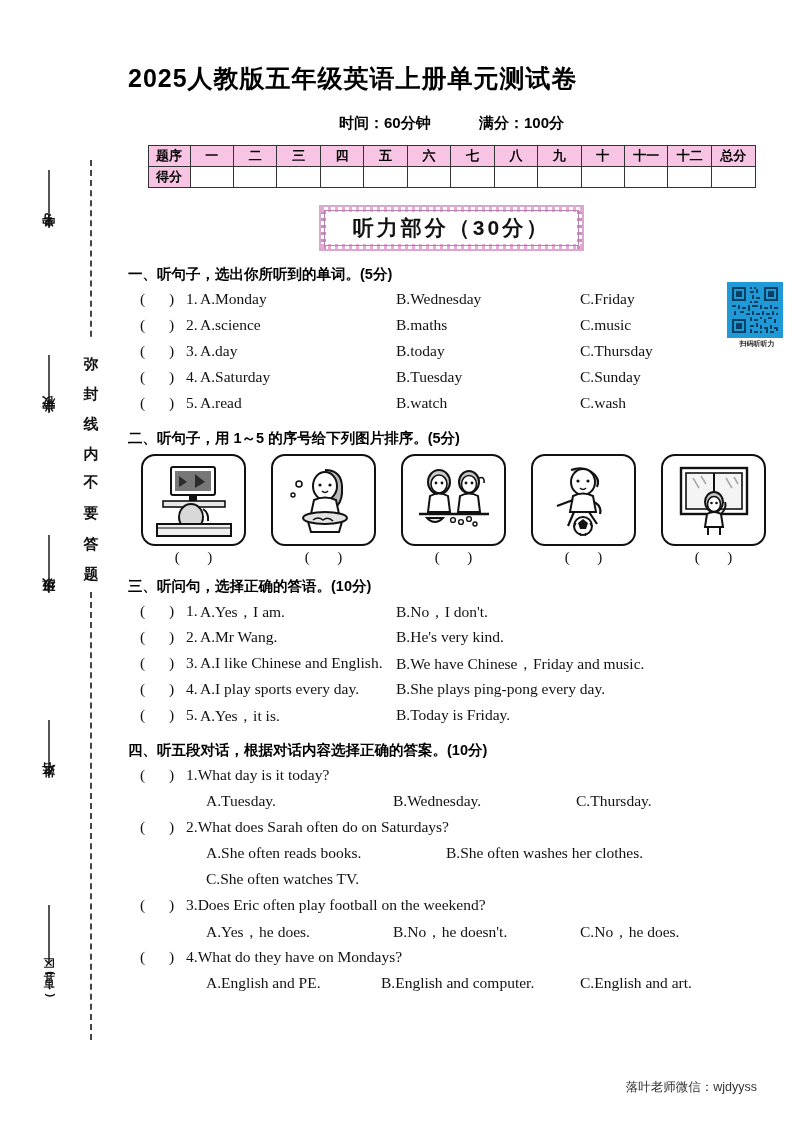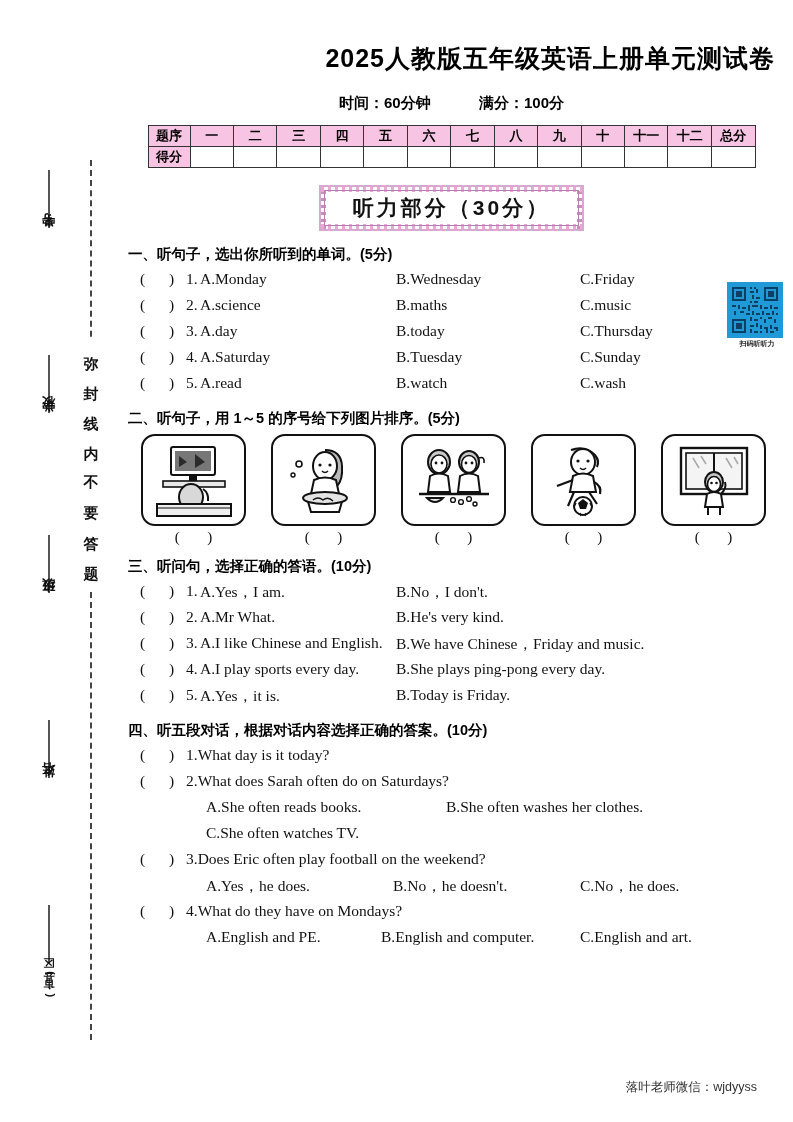--- a/index.html
+++ b/index.html
@@ -40,23 +40,23 @@
     font-family:"Liberation Sans", sans-serif;
     font-size:15px; font-weight:700; color:#111;
     letter-spacing:30px; line-height:26px;
     background:#fff; padding:4px 0;
   }
 
   
   #sheet { position:absolute; left:110px; top:0; width:683px; height:1122px; padding:0 18px; }
 
   #main-title {
-    text-align:right; font-family:"Liberation Sans", sans-serif;
+    text-align:left; font-family:"Liberation Sans", sans-serif;
     font-weight:700; font-size:25px; letter-spacing:1px;
-    margin-top:42px; color:#000;
+    margin-top:62px; color:#000;
   }
   #sub-title {
     text-align:center; font-family:"Liberation Sans", sans-serif;
     font-weight:700; font-size:20px; letter-spacing:1px;
     margin-top:24px; color:#000;
   }
   #meta-line {
     text-align:center; font-family:"Liberation Sans", sans-serif;
     font-weight:700; font-size:15px; margin-top:19px; color:#000;
   }
@@ -458,21 +458,21 @@
 
     <div class="opt-row">
       <span class="paren">(    )</span>
       <span class="num">1.</span>
       <span class="oa">A.Yes，I am.</span>
       <span class="ob">B.No，I don't.</span>
     </div>
     <div class="opt-row">
       <span class="paren">(    )</span>
       <span class="num">2.</span>
-      <span class="oa">A.Mr What.</span>
+      <span class="oa">A.Mr Wang.</span>
       <span class="ob">B.He's very kind.</span>
     </div>
     <div class="opt-row">
       <span class="paren">(    )</span>
       <span class="num">3.</span>
       <span class="oa">A.I like Chinese and English.</span>
       <span class="ob">B.We have Chinese，Friday and music.</span>
     </div>
     <div class="opt-row">
       <span class="paren">(    )</span>
@@ -487,20 +487,25 @@
       <span class="ob">B.Today is Friday.</span>
     </div>
   </div>
 
   <div class="sec">
     <div class="sec-head">四、听五段对话，根据对话内容选择正确的答案。(10分)</div>
 
     <div class="q-row">
       <span class="paren">(    )</span>
       <span class="qtext"><span>1.</span><span>What day is it today?</span></span>
+    </div>
+    <div class="a-row">
+      <span class="aa">A.Tuesday.</span>
+      <span class="ab" style="left:265px;">B.Wednesday.</span>
+      <span class="ac" style="left:448px;">C.Thursday.</span>
     </div>
 
     <div class="q-row">
       <span class="paren">(    )</span>
       <span class="qtext"><span>2.</span><span>What does Sarah often do on Saturdays?</span></span>
     </div>
     <div class="a-row">
       <span class="aa">A.She often reads books.</span>
       <span class="ab" style="left:318px;">B.She often washes her clothes.</span>
     </div>

